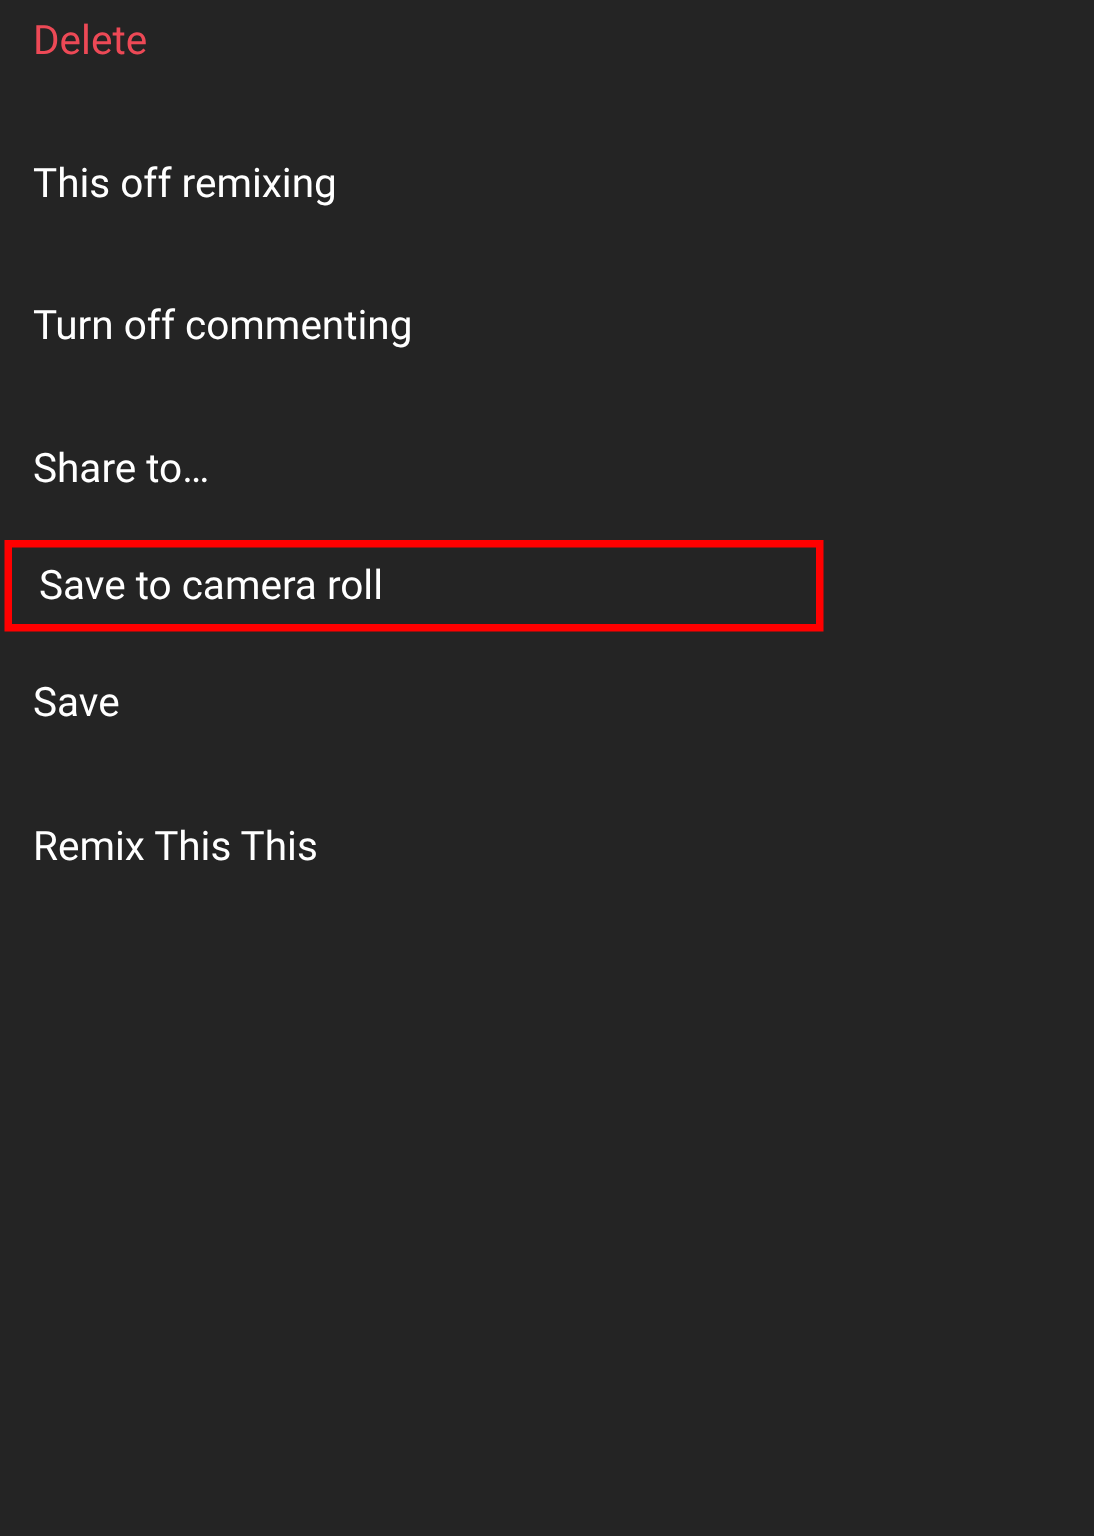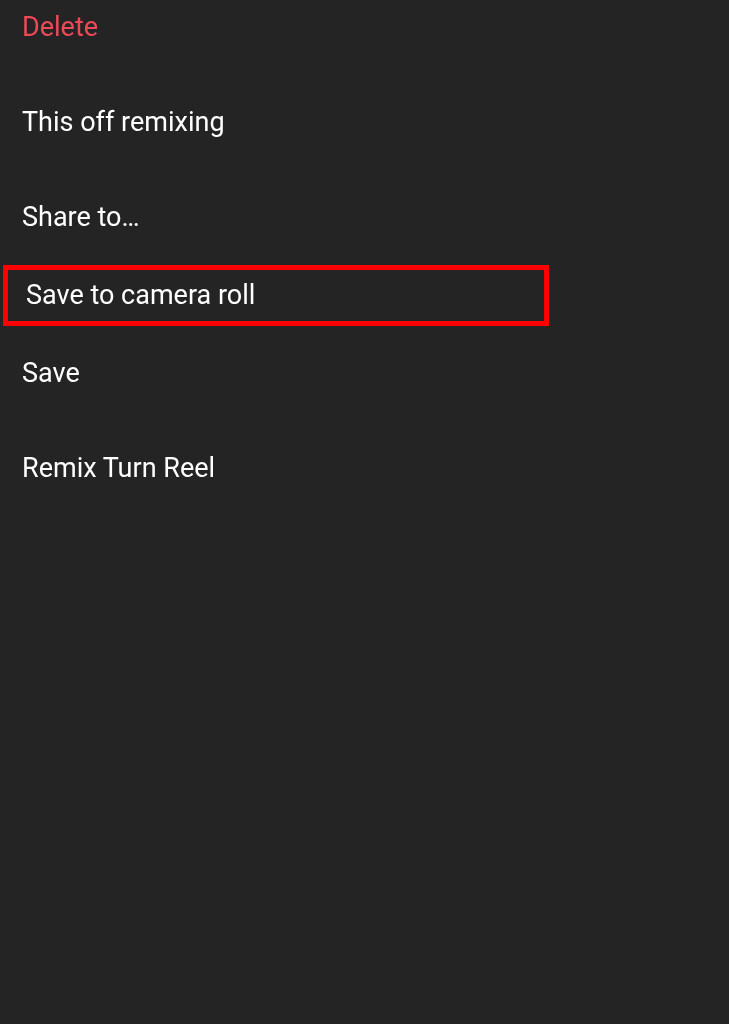--- a/index.html
+++ b/index.html
@@ -45,19 +45,20 @@
       cursor: pointer;
       line-height: 1.3;
     }
   </style>
 </head>
 <body>
 
 <div class="menu-container">
   <div class="menu-item menu-item-delete">Delete</div>
   <div class="menu-item">This off remixing</div>
+  <div class="menu-item">Turn off commenting</div>
   <div class="menu-item">Share to…</div>
   <div class="highlight-box">
     <div class="highlighted-item">Save to camera roll</div>
   </div>
   <div class="menu-item">Save</div>
-  <div class="menu-item">Remix Turn Reel</div>
+  <div class="menu-item">Remix This This</div>
 </div>
 
 </body></html>

